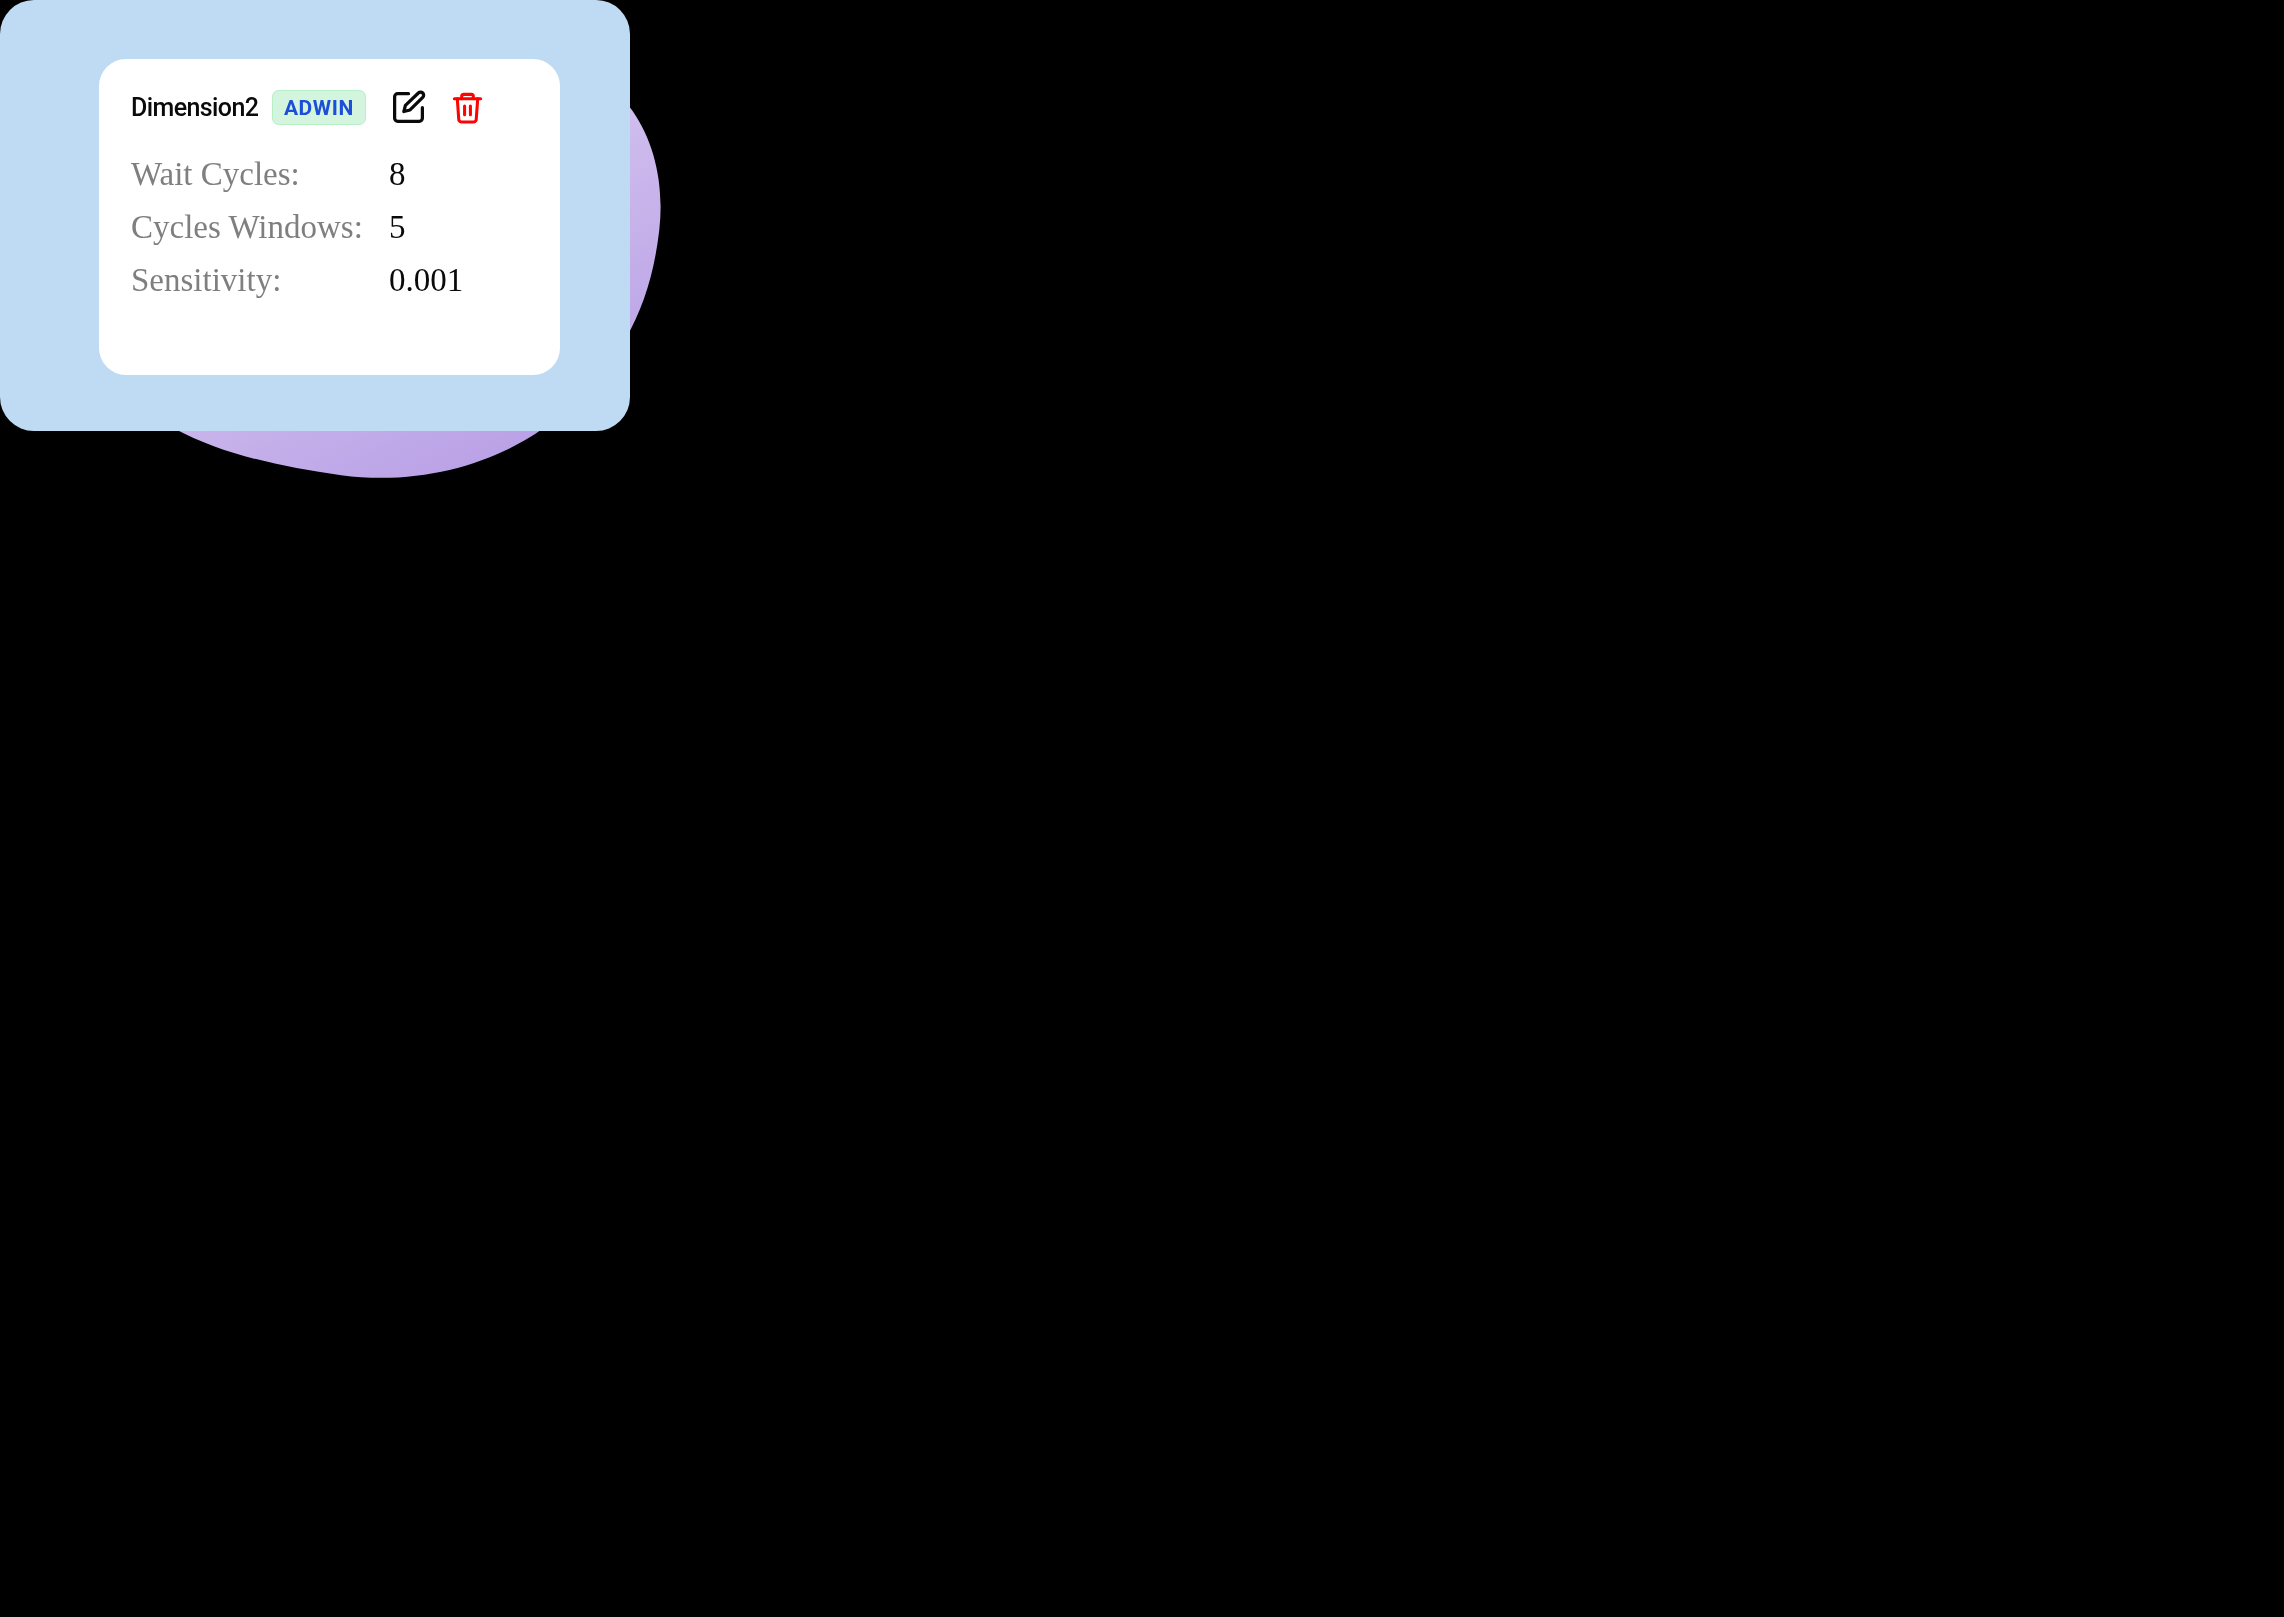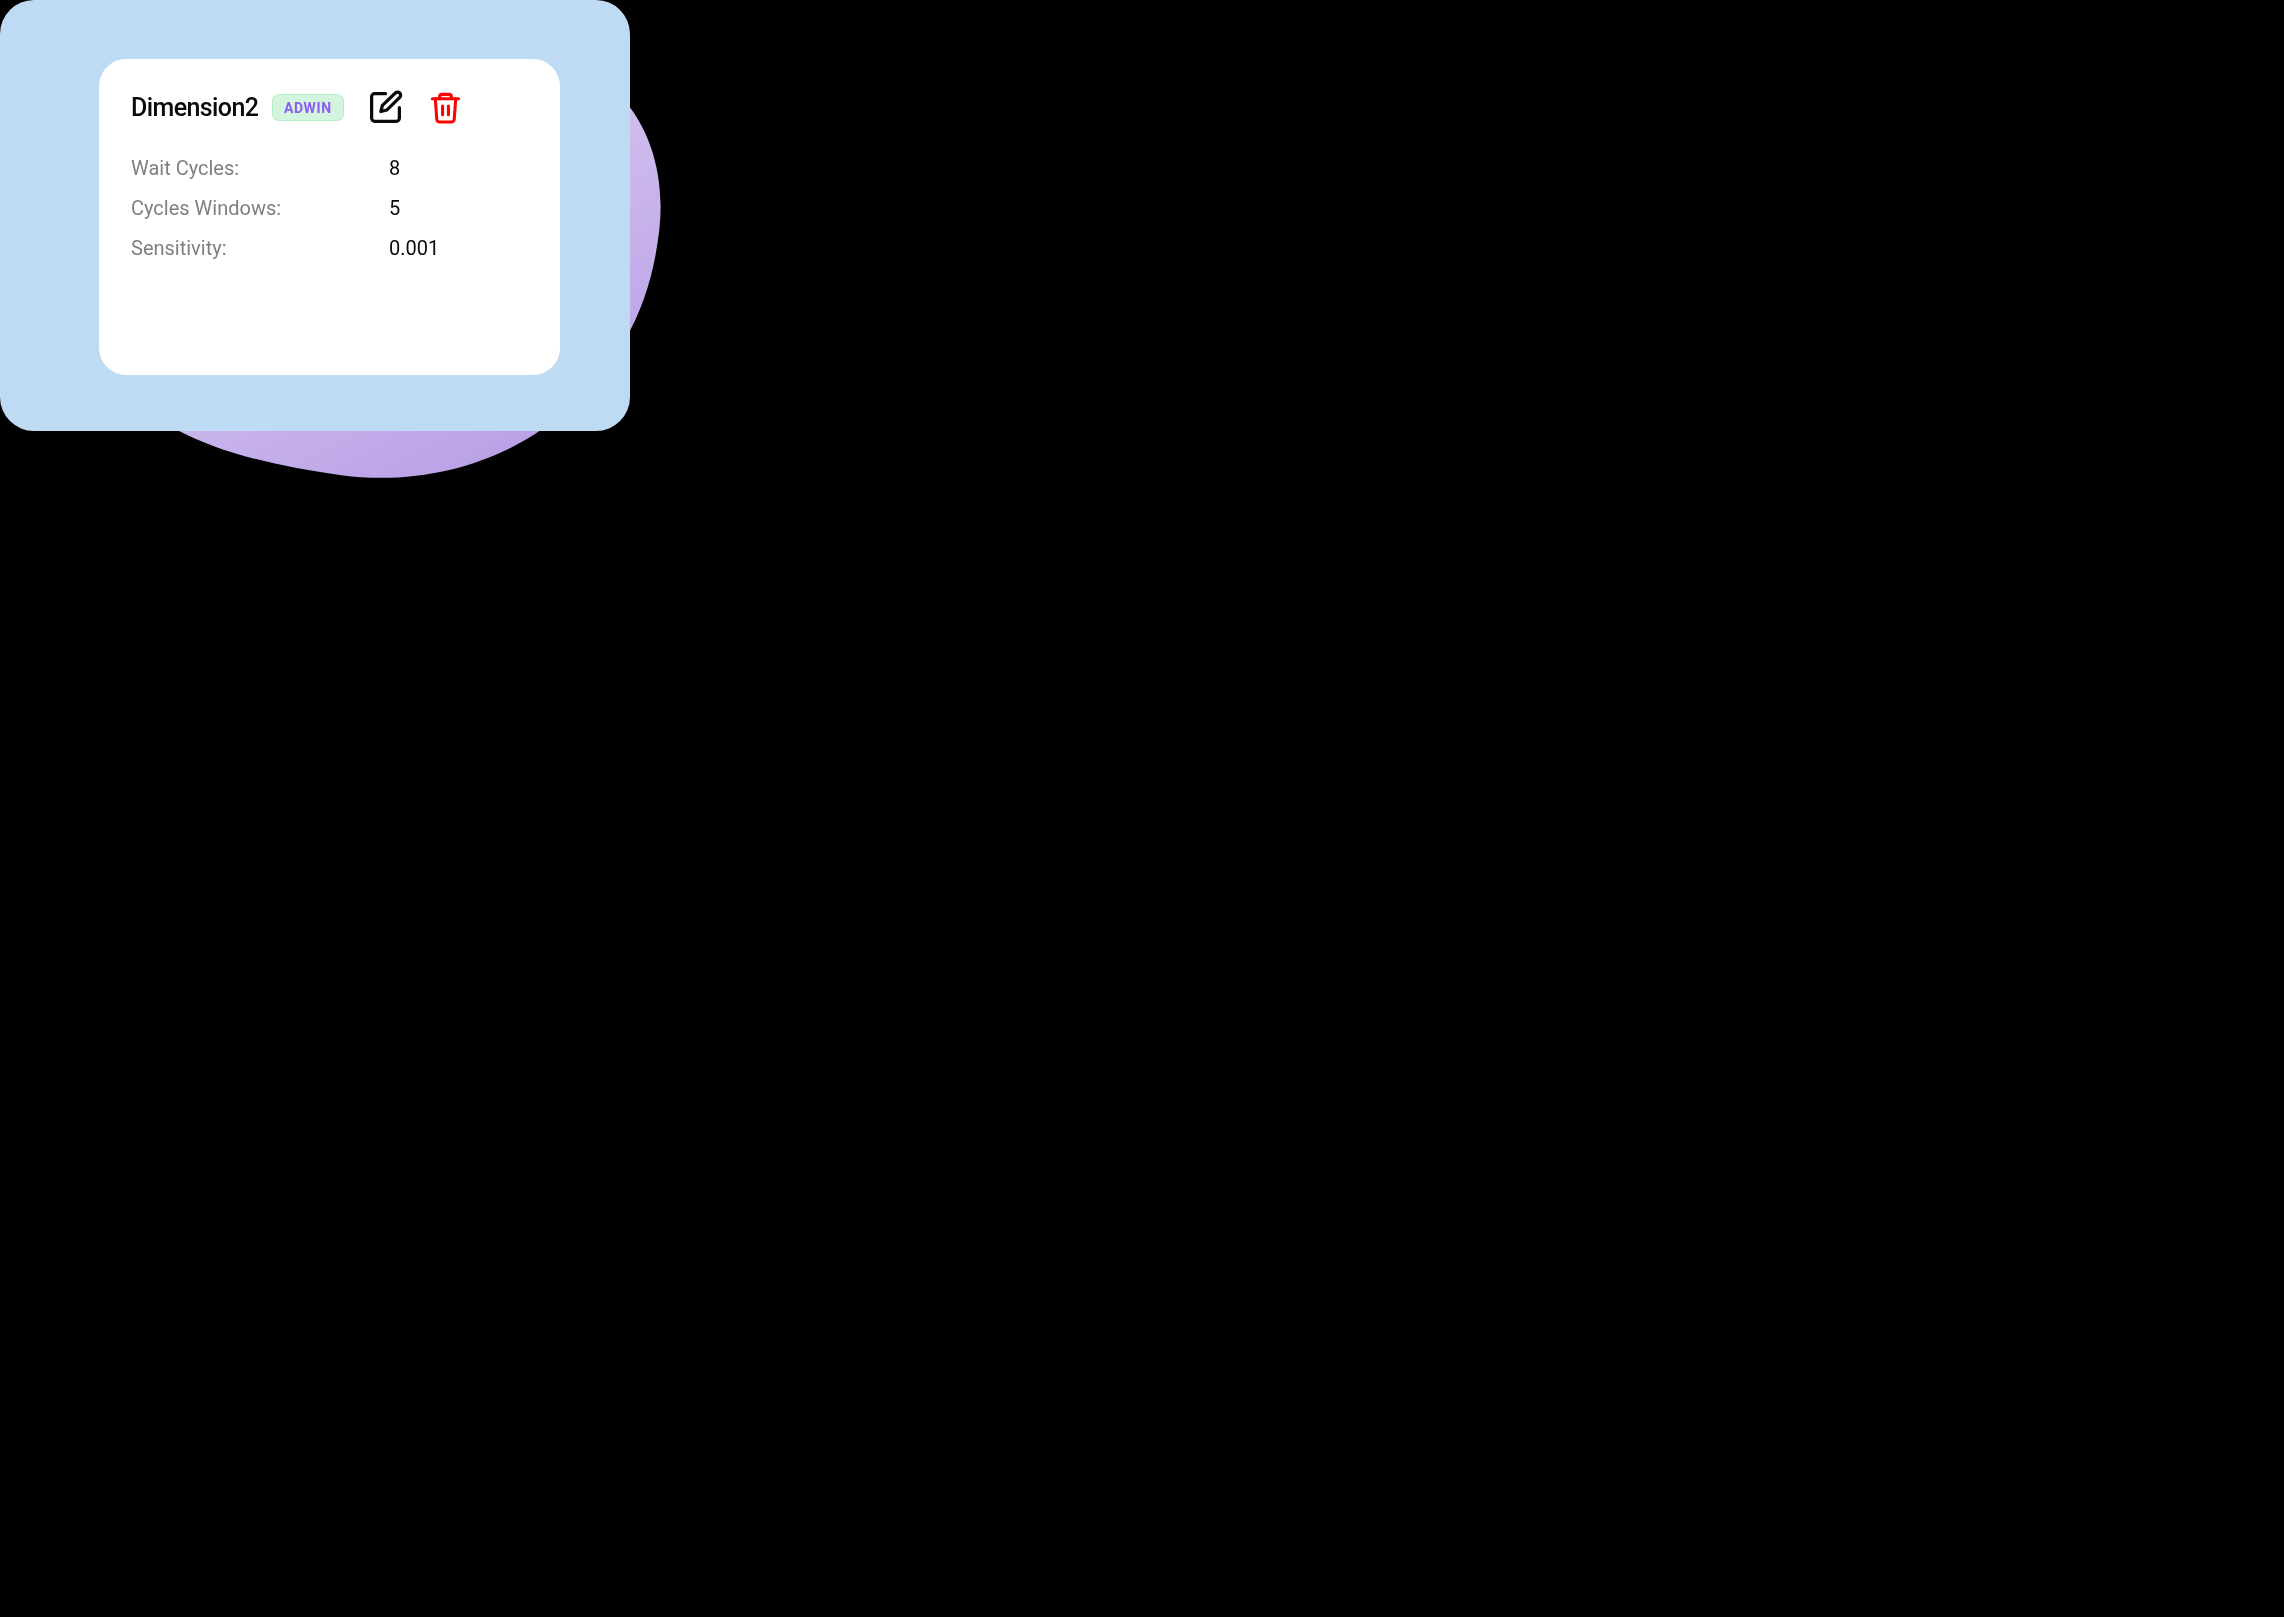--- a/index.html
+++ b/index.html
@@ -47,24 +47,24 @@
     margin-bottom: 27px;
   }
   .title {
     font-size: 25px;
     font-weight: 550;
     color: #0a0a0a;
     letter-spacing: -0.6px;
   }
   .badge {
     background: #d3f5de;
-    color: #8b5cf6;
+    color: #1d4ed8;
     border: 1.1px solid #b6eec7;
     border-radius: 6.7px;
-    font-size: 14px;
+    font-size: 21px;
     font-weight: 700;
     letter-spacing: 0.6px;
     padding: 4.5px 11.2px;
     display: inline-flex;
     align-items: center;
   }
   .icon-btn {
     display: inline-flex;
     align-items: center;
     justify-content: center;
@@ -73,21 +73,22 @@
   .icon-btn.edit { margin-left: 10px; }
   .icon-btn.delete { margin-left: 10px; }
   .params {
     display: flex;
     flex-direction: column;
     gap: 15.7px;
     padding-top: 3.4px;
   }
   .param-row {
     display: flex;
-    font-size: 20px;
+    font-size: 33px;
+    font-family: Liberation Serif, serif;
   }
   .param-label {
     color: #7f7f7f;
     width: 258px;
     font-weight: 400;
   }
   .param-value {
     color: #0a0a0a;
     font-weight: 400;
   }

